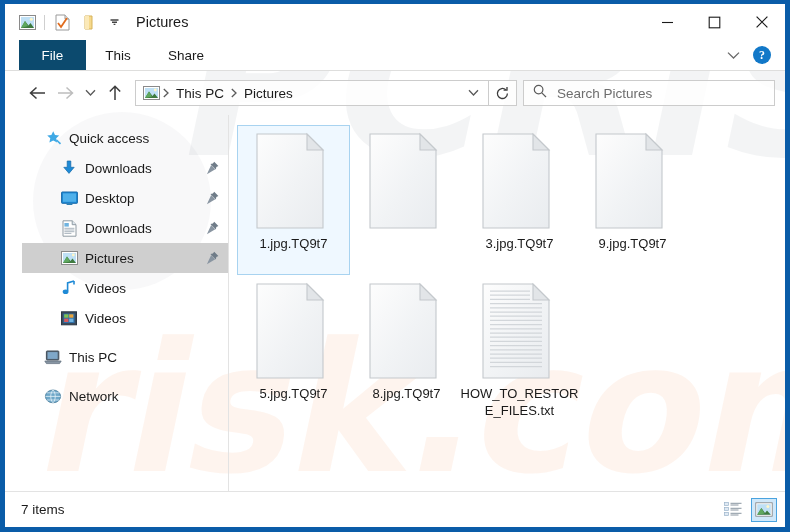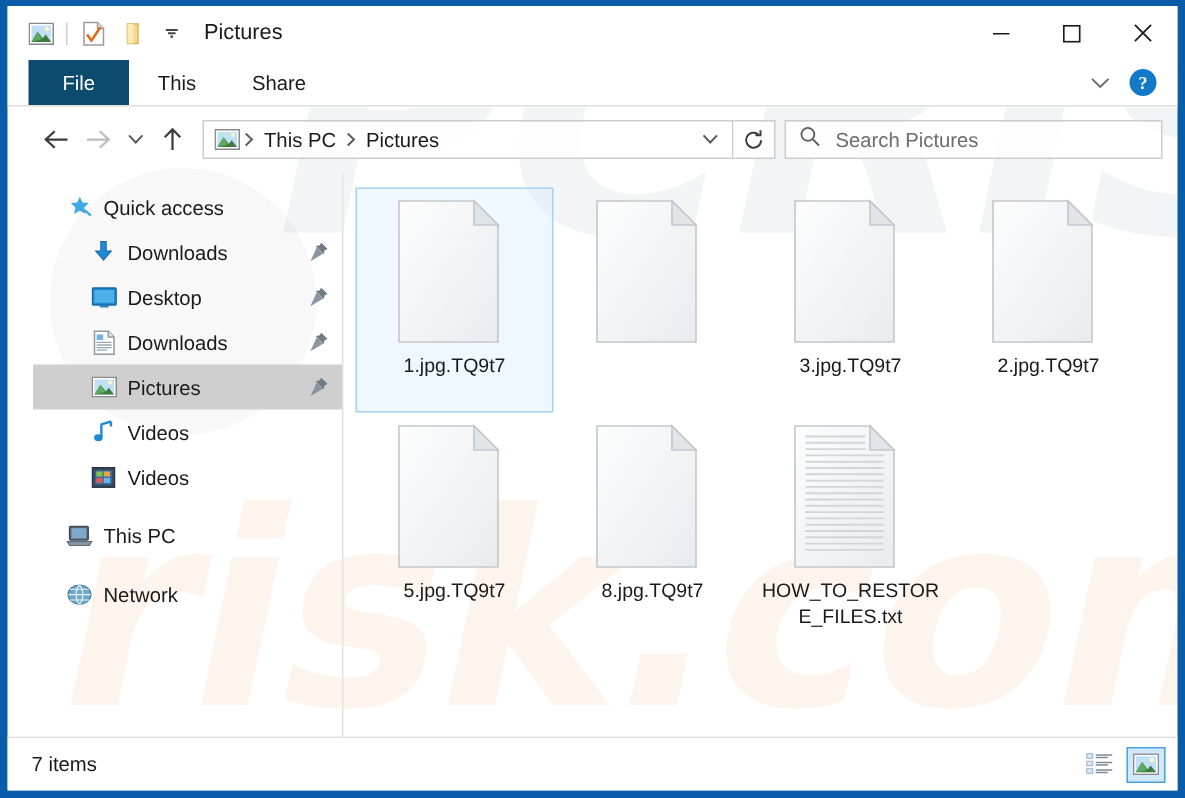--- a/index.html
+++ b/index.html
@@ -263,21 +263,21 @@
     position: relative;
     overflow: hidden;
     padding: 10px 0 0 8px;
   }
   #filegrid {
     display: flex;
     flex-wrap: wrap;
     align-content: flex-start;
   }
   .file-tile {
-    width: 132px;
+    width: 113px;
     height: 150px;
     display: flex;
     flex-direction: column;
     align-items: center;
     padding-top: 6px;
     border: 1px solid transparent;
   }
   .file-tile.selected {
     background: rgba(205,232,255,0.32);
     border: 1px solid #a8d3f0;
@@ -643,21 +643,21 @@
                   <defs>
                     <linearGradient id="pgblank-file-icon" x1="0" y1="0" x2="1" y2="1">
                       <stop offset="0%" stop-color="#fdfdfd"></stop>
                       <stop offset="55%" stop-color="#f1f3f5"></stop>
                       <stop offset="100%" stop-color="#e9ecef"></stop>
                     </linearGradient>
                   </defs>
                   <path d="M2 2 h50 l16 16 v78 h-66 Z" fill="url(#pgblank-file-icon)" stroke="#c4c8cc" stroke-width="1.1"></path>
                   <path d="M52 2 v16 h16 Z" fill="#e2e5e8" stroke="#c4c8cc" stroke-width="1.1"></path>
                 </svg></div>
-              <div class="file-name">2.jpg.TQ9t7</div>
+              <div class="file-name">9.jpg.TQ9t7</div>
             </div>
             <div class="file-tile">
               <div class="file-icon-wrap"><svg width="72" height="99" viewBox="0 0 72 99">
                   <defs>
                     <linearGradient id="pgblank-file-icon" x1="0" y1="0" x2="1" y2="1">
                       <stop offset="0%" stop-color="#fdfdfd"></stop>
                       <stop offset="55%" stop-color="#f1f3f5"></stop>
                       <stop offset="100%" stop-color="#e9ecef"></stop>
                     </linearGradient>
                   </defs>

